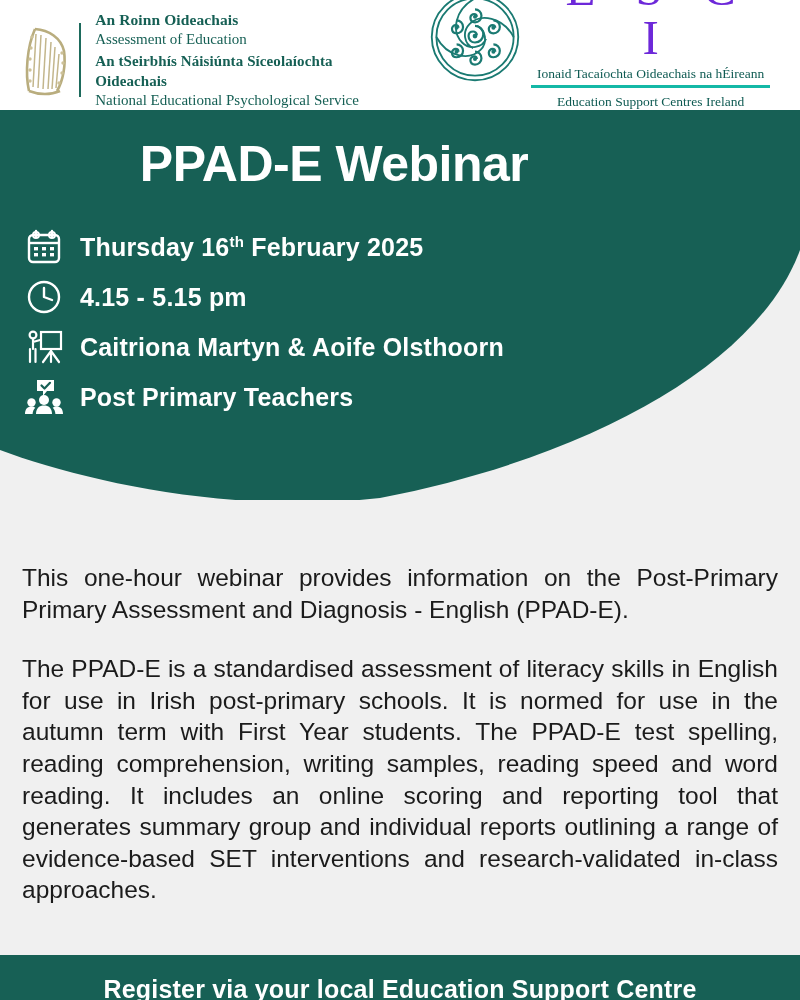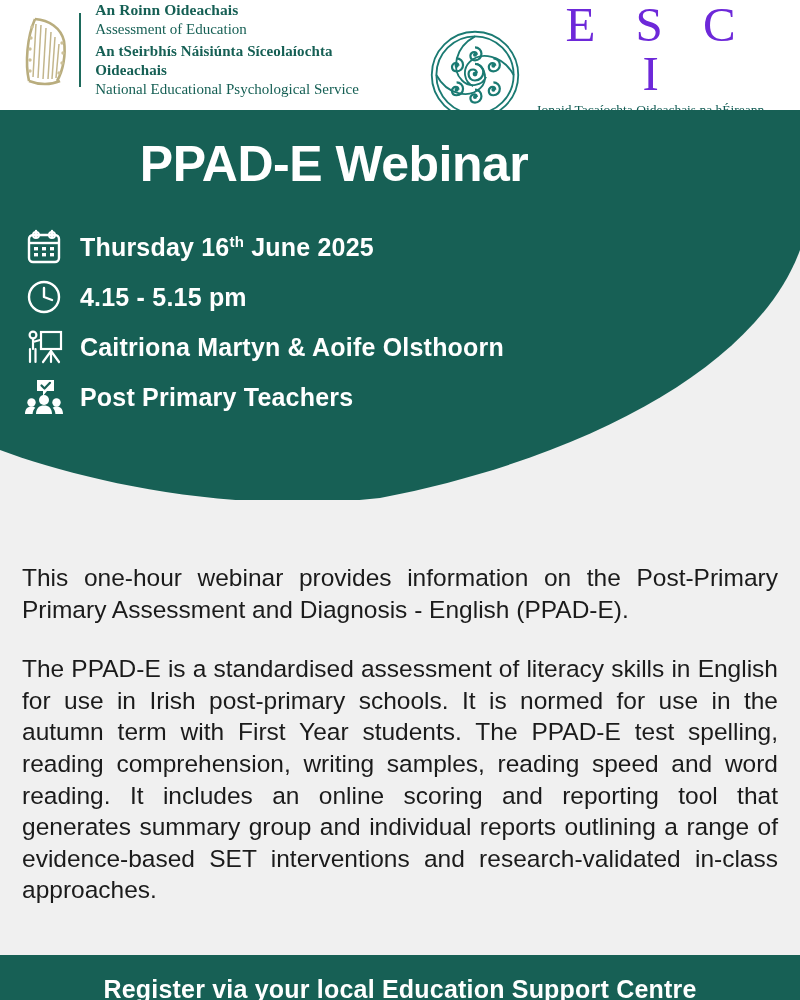--- a/index.html
+++ b/index.html
@@ -15,21 +15,21 @@
     position: relative;
   }
 
   
   .header-bar {
     position: absolute;
     left: 0; top: 0;
     width: 800px; height: 110px;
     background: #ffffff;
     display: flex;
-    align-items: flex-start;
+    align-items: flex-end;
     gap: 36px;
   }
   .doe-logo {
     display: flex;
     align-items: center;
     margin-left: 18px;
   }
   .harp-wrap {
     width: 56px; height: 80px;
     display: flex; align-items: center; justify-content: center;
@@ -66,21 +66,21 @@
     line-height: 1;
     padding-left: 14px;
     font-weight: normal;
   }
   .esci-sub1 {
     font-family: "Liberation Serif", serif;
     font-size: 13.5px;
     color: #0e5a52;
     margin-top: 4px;
     padding-bottom: 3px;
-    border-bottom: 6px solid #14b8a6;
+    border-bottom: 3px solid #14b8a6;
   }
   .esci-sub2 {
     font-family: "Liberation Serif", serif;
     font-size: 13.5px;
     color: #0e5a52;
     margin-top: 6px;
   }
 
   
   .hero {
@@ -276,21 +276,21 @@
             <g fill="#ffffff">
               <rect x="8" y="18" width="4" height="3.4"></rect>
                 <rect x="16" y="18" width="4" height="3.4"></rect>
               <rect x="24" y="18" width="4" height="3.4"></rect>
               <rect x="8" y="24" width="4" height="3.4"></rect>
                 <rect x="16" y="24" width="4" height="3.4"></rect>
               <rect x="24" y="24" width="4" height="3.4"></rect>
             </g>
           </svg>
         </span>
-        <span class="info-label"><span>Thursday 16</span><sup>th</sup><span> June 2025</span></span>
+        <span class="info-label"><span>Thursday 16</span><sup>th</sup><span> February 2025</span></span>
       </div>
 
       <div class="info-row">
         <span class="info-icon">
           <svg width="36" height="36" viewBox="0 0 36 36">
             <circle cx="18" cy="18" r="15" fill="none" stroke="#ffffff" stroke-width="2.4"></circle>
             <path d="M18 9 V18 L26 21" fill="none" stroke="#ffffff" stroke-width="2.4" stroke-linecap="round" stroke-linejoin="round"></path>
           </svg>
         </span>
         <span class="info-label"><span>4.15 - 5.15 pm</span></span>

